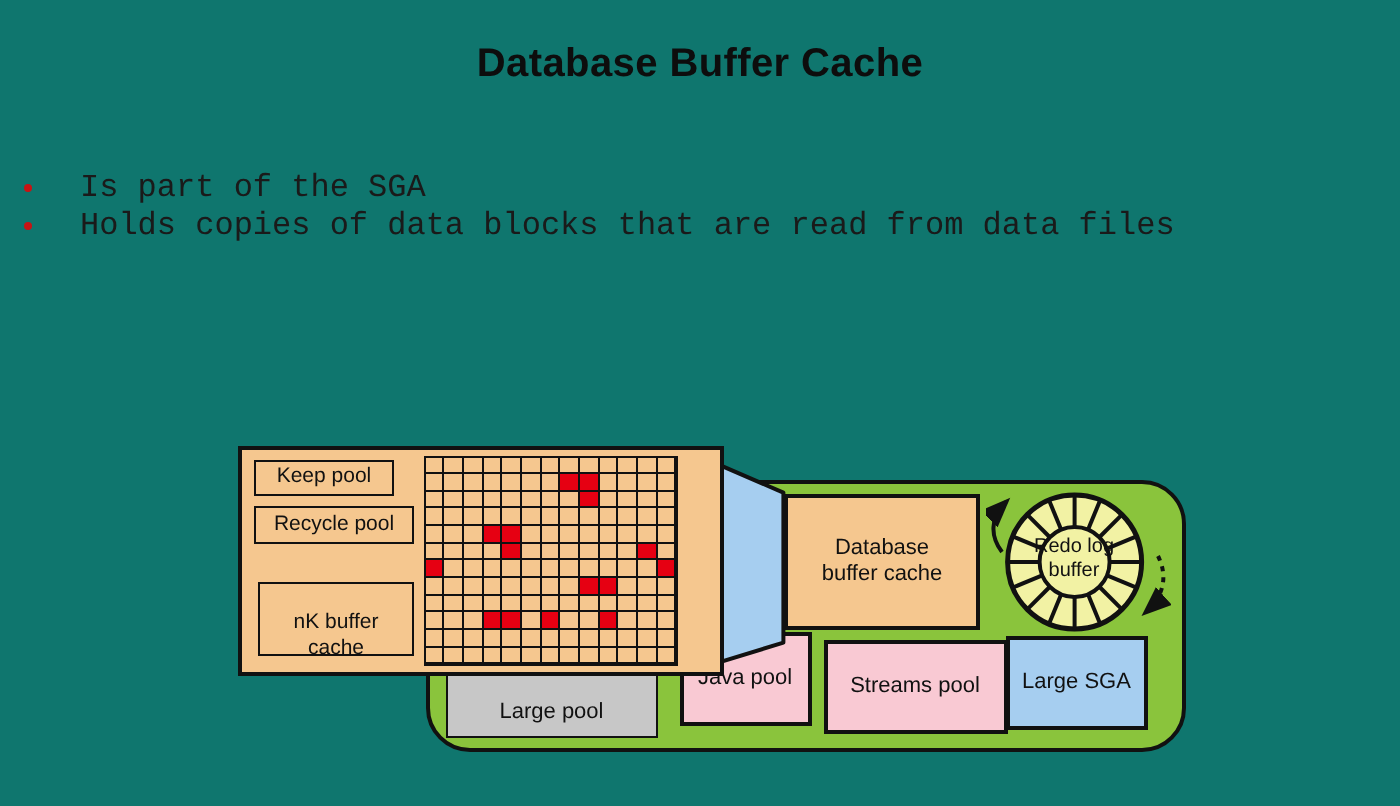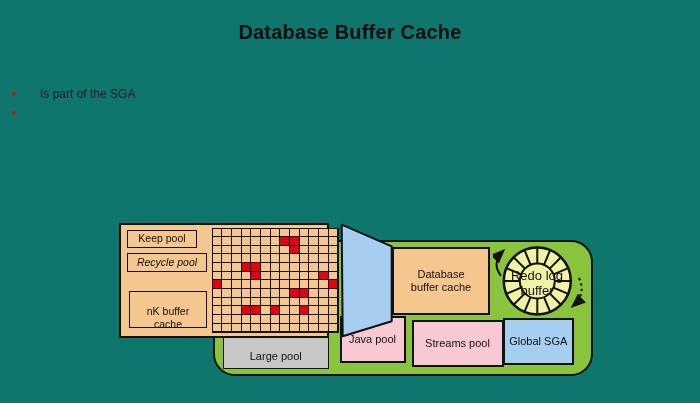--- a/index.html
+++ b/index.html
@@ -7,54 +7,54 @@
     position:relative; width:700px; height:403px; background:#0f766e;
     font-family:"Liberation Sans", sans-serif; overflow:hidden; color:#111;
   }
   .title {
     position:absolute; top:21px; left:0; width:700px; text-align:center;
     font-size:20px; font-weight:bold; letter-spacing:0.2px; color:#0d0d0d;
   }
   .bullets { position:absolute; left:12px; top:85px; }
   .bullet-row { display:flex; align-items:center; height:18.4px; }
   .bullet-dot { width:4px; height:4px; border-radius:50%; background:#C81414; flex:0 0 4px; }
-  .bullet-text { margin-left:24px; font-size:12px; color:#1a1a1a; white-space:nowrap; }
+  .bullet-text { margin-left:24px; font-size:16px; color:#1a1a1a; white-space:nowrap;font-family:Liberation Mono, monospace; }
 
   
   .box { position:absolute; box-sizing:border-box; border:2px solid #111; font-size:11px;
          display:flex; align-items:center; justify-content:center; text-align:center; line-height:1.2; }
 
   .sga {
     position:absolute; left:213px; top:240px; width:380px; height:136px;
     background:#8AC43C; border:2px solid #111; border-radius:22px; box-sizing:border-box; z-index:1;
   }
   .db-cache   { left:392px;   top:246.5px; width:98px;   height:68.5px; background:#F5C78F; z-index:2; }
   .db-cache span { display:inline-block; width:62px; }
   .large-pool { left:223px;   top:336px;   width:105.5px;height:32.5px; background:#C7C7C7; z-index:2;
                 border-width:1.8px; align-items:flex-start; padding-top:13px; }
   .java-pool  { left:339.5px; top:316px;   width:66px; height:47px;   background:#F9C9D3; z-index:2; }
   .streams-pool{ left:411.5px;top:320px;   width:92px;   height:47px;   background:#F9C9D3; z-index:2;
                 align-items:flex-start; padding-top:15px; }
   .fixed-sga  { left:503px;   top:318px;   width:70.5px; height:47px;   background:#A6CEF0; z-index:2; }
 
   .wheel-svg { position:absolute; left:493px; top:238px; width:96px; height:88px; z-index:2; }
   .redo-label { position:absolute; left:506px; top:268px; width:62px; z-index:2;
-                font-size:13px; line-height:1.18; text-align:center; color:#111; }
+                font-size:10px; line-height:1.18; text-align:center; color:#111; }
 
   .trapezoid-svg { position:absolute; left:340px; top:223px; width:54px; height:116px; z-index:3; }
 
   .cache-panel {
-    position:absolute; left:119px; top:223px; width:210px; height:115px;
+    position:absolute; left:119px; top:223px; width:243px; height:115px;
     background:#F5C78F; border:2px solid #111; box-sizing:border-box; z-index:4;
   }
   .pool-label { position:absolute; box-sizing:border-box; border:1.5px solid #111; background:#F5C78F;
                 font-size:10.5px; display:flex; align-items:center; justify-content:center;
                 text-align:center; line-height:1.2; color:#111; }
   .keep-pool    { left:6px; top:4.5px; width:70px; height:18.5px; }
-  .recycle-pool { left:6px; top:28px;  width:80px; height:18.5px;font-style:italic; }
+  .recycle-pool { left:6px; top:28px;  width:80px; height:18.5px; }
   .nk-cache     { left:8px; top:66px;  width:78px; height:37px; }
   .nk-cache span{ display:inline-block; width:52px;margin-top:16px; }
 
   .buffer-grid {
     position:absolute; left:90.5px; top:2.5px; width:127px; height:105px;
     box-sizing:border-box; border:1.5px solid #111; background:#111;
     display:grid; grid-template-columns:repeat(13,1fr); grid-template-rows:repeat(12,1fr); gap:1px;
   }
   .gcell { background:#F5C78F; }
   .gcell.red { background:#E60012; }
@@ -69,39 +69,40 @@
 
   <div class="title">Database Buffer Cache</div>
 
   <div class="bullets">
     <div class="bullet-row">
       <span class="bullet-dot"></span>
       <span class="bullet-text">Is part of the SGA</span>
     </div>
     <div class="bullet-row">
       <span class="bullet-dot"></span>
+      <span class="bullet-text">Holds copies of data blocks that are read from data files</span>
     </div>
   </div>
 
   <div class="sga"></div>
 
   <div class="box db-cache">
     <span>Database buffer cache</span>
   </div>
   <div class="box large-pool">
     <span>Large pool</span>
   </div>
   <div class="box java-pool">
     <span>Java pool</span>
   </div>
   <div class="box streams-pool">
     <span>Streams pool</span>
   </div>
   <div class="box fixed-sga">
-    <span>Global SGA</span>
+    <span>Large SGA</span>
   </div>
 
   <svg class="wheel-svg" viewBox="0 0 96 88">
     <defs>
       <marker id="ah1" markerWidth="9" markerHeight="8" refX="6" refY="3" orient="auto">
         <path d="M0,0 L7.5,3 L0,6 Z" fill="#111"></path>
       </marker>
       <marker id="ah2" markerWidth="9" markerHeight="8" refX="6" refY="3" orient="auto">
         <path d="M0,0 L7.5,3 L0,6 Z" fill="#111"></path>
       </marker>

